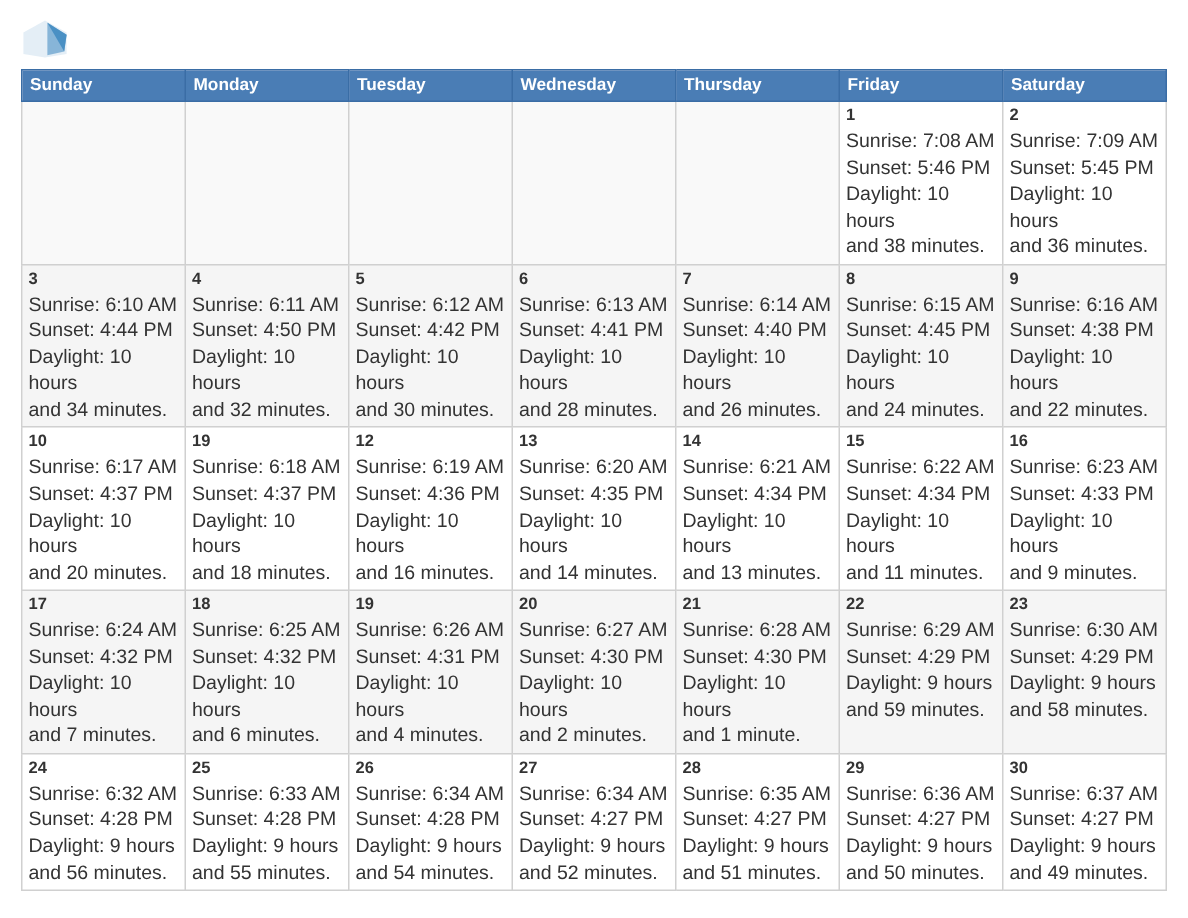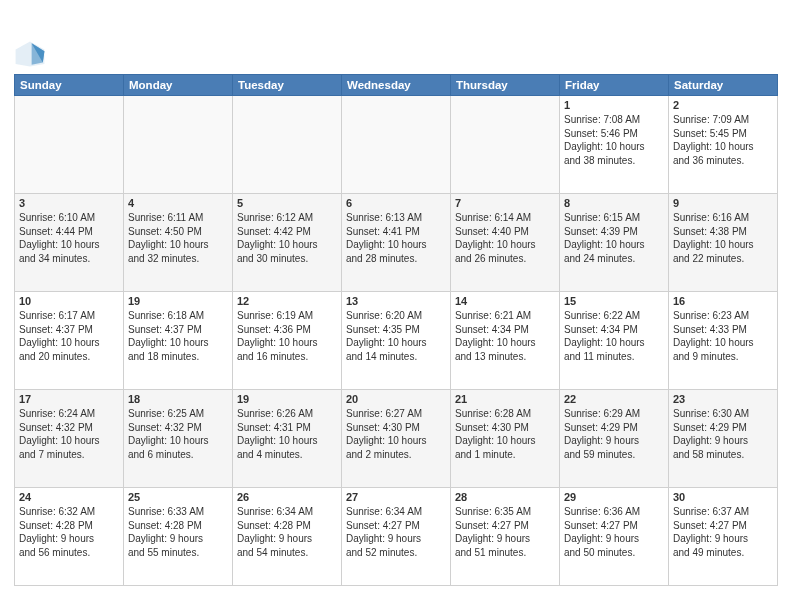--- a/index.html
+++ b/index.html
@@ -9,21 +9,20 @@
       width: 792px;
       height: 612px;
       overflow: hidden;
     }
     .page {
       width: 792px;
       height: 568px;
       padding: 12px 14px 10px 14px;
       display: flex;
       flex-direction: column;
-      margin-top: 28px;
     }
     .header {
       display: flex;
       justify-content: space-between;
       align-items: flex-start;
       margin-bottom: 6px;
     }
     .logo {
       display: flex;
       align-items: center;
@@ -88,21 +87,21 @@
     tbody tr:nth-child(even) td {
       background: #f5f5f5;
     }
     .day-num {
       font-size: 11px;
       font-weight: bold;
       display: block;
       margin-bottom: 2px;
     }
     .day-info {
-      font-size: 10px;
+      font-size: 13px;
       color: #333;
       line-height: 1.35;
     }
     td.empty {
       background: #f9f9f9;
     }
   </style>
 </head>
 <body>
 
@@ -168,21 +167,21 @@
 and 30 minutes.</span></td>
           <td><span class="day-num">6</span><span class="day-info" style="white-space: pre-line;">Sunrise: 6:13 AM
 Sunset: 4:41 PM
 Daylight: 10 hours
 and 28 minutes.</span></td>
           <td><span class="day-num">7</span><span class="day-info" style="white-space: pre-line;">Sunrise: 6:14 AM
 Sunset: 4:40 PM
 Daylight: 10 hours
 and 26 minutes.</span></td>
           <td><span class="day-num">8</span><span class="day-info" style="white-space: pre-line;">Sunrise: 6:15 AM
-Sunset: 4:39 PM
+Sunset: 4:45 PM
 Daylight: 10 hours
 and 24 minutes.</span></td>
           <td><span class="day-num">9</span><span class="day-info" style="white-space: pre-line;">Sunrise: 6:16 AM
 Sunset: 4:38 PM
 Daylight: 10 hours
 and 22 minutes.</span></td>
         </tr>
         <tr>
           <td><span class="day-num">10</span><span class="day-info" style="white-space: pre-line;">Sunrise: 6:17 AM
 Sunset: 4:37 PM

